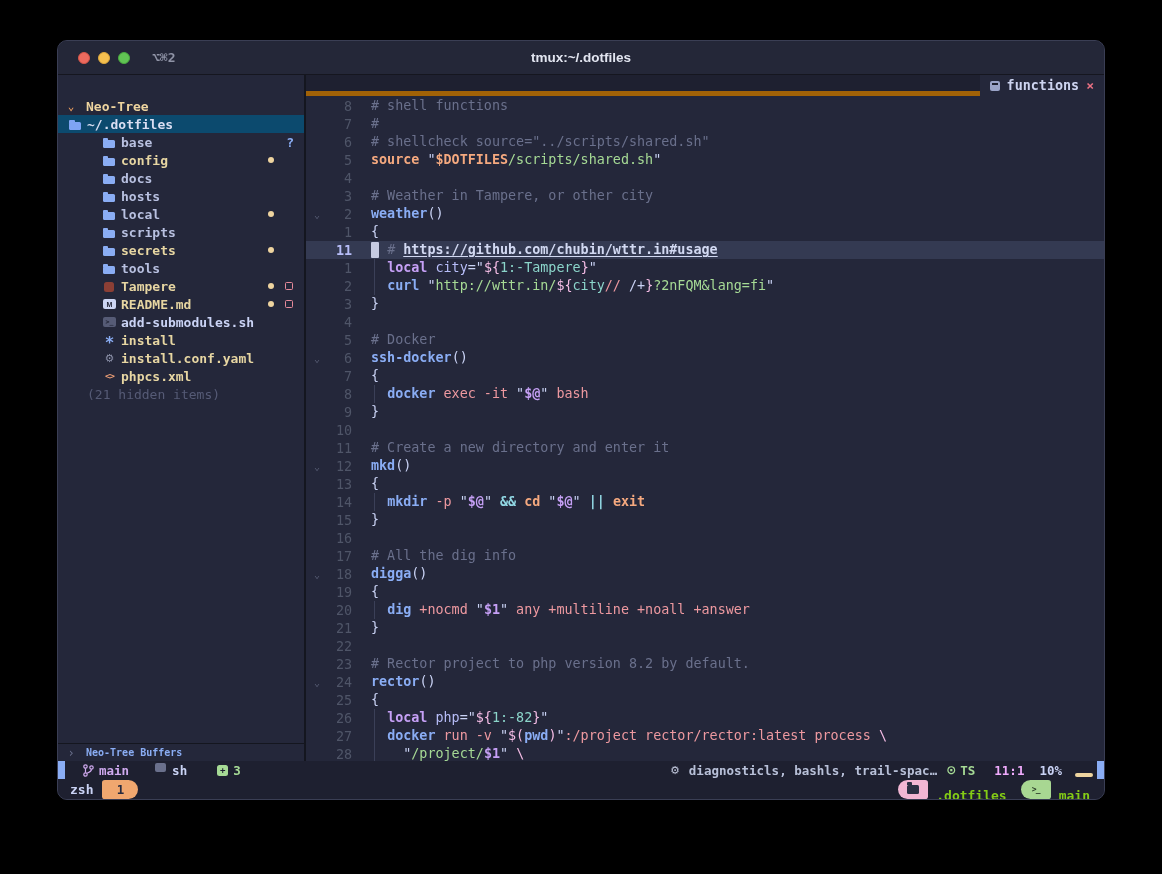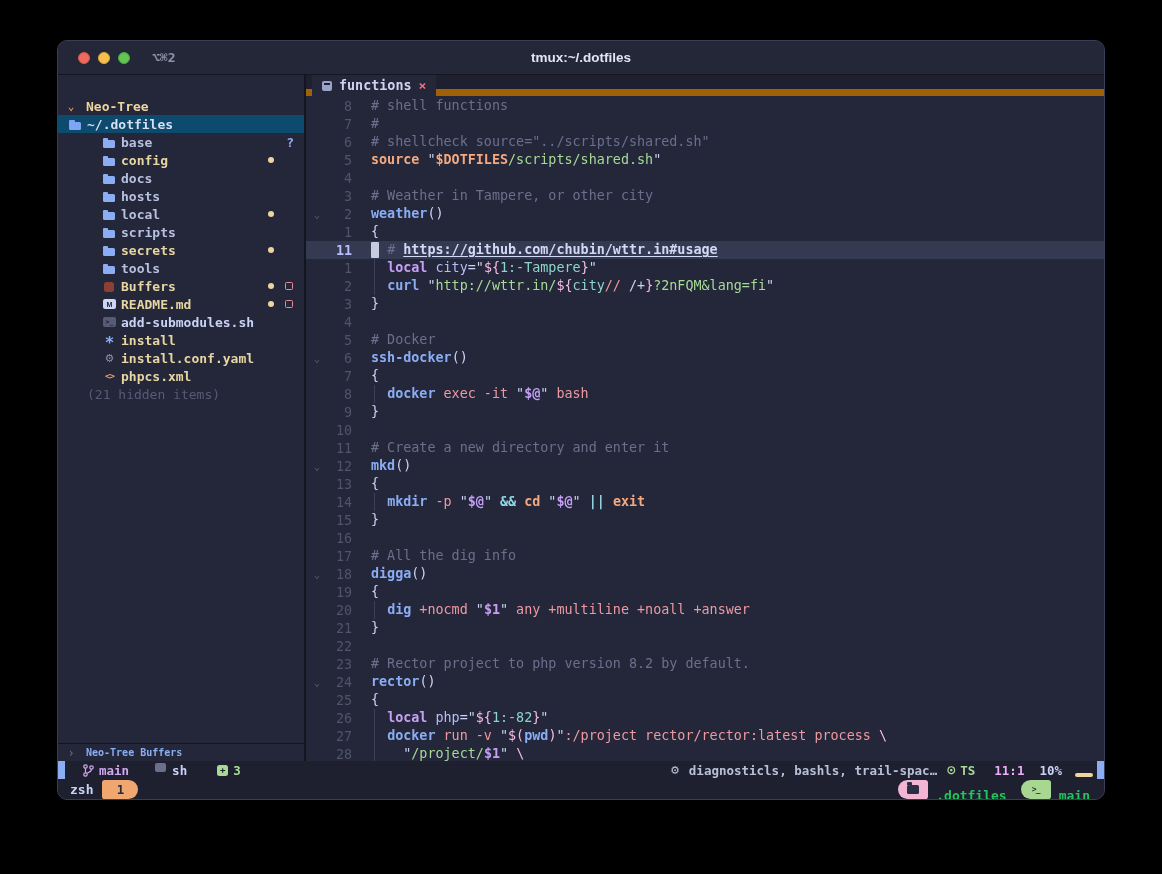--- a/index.html
+++ b/index.html
@@ -56,21 +56,21 @@
   .ti.shellf{background:#565b76;border-radius:2px;width:12px;height:10px;color:#1e2030;font-size:6.5px;font-weight:900;}
   .ti.asterisk{color:#8aadf4;font-size:16px;font-weight:700;line-height:6px;padding-top:6px;}
   .ti.gear{color:#8b90a8;font-size:11px;font-family:"DejaVu Sans",sans-serif;}
   .ti.xml{color:#ef9f76;font-size:9px;font-weight:900;letter-spacing:-1px;}
   .dot{position:absolute;right:30px;width:6px;height:6px;border-radius:50%;background:#eed49f;}
   .sq{position:absolute;right:11px;width:8px;height:8px;border:1.5px solid #e78a9b;border-radius:1.5px;}
   .qmark{position:absolute;right:10px;color:#8aadf4;font-weight:700;font-size:13px;}
 
   
   .editor{flex:1 1 auto;background:#24273a;position:relative;min-width:0;font-family:"DejaVu Sans Mono",monospace;}
-  .tabbar{height:21px;background:#1e2030;border-bottom:7px solid #a16207;display:flex;}
+  .tabbar{height:21px;background:#1e2030;border-bottom:5px solid #a16207;display:flex;justify-content:flex-end;}
   .tab{margin-left:6px;height:21px;background:#24273a;display:flex;align-items:center;padding:0 10px;gap:7px;}
   .tabicon{width:10px;height:10px;background:#9aa3c7;border-radius:2px;position:relative;}
   .tabicon::after{content:"";position:absolute;left:2px;top:2px;right:2px;height:2px;background:#1e2030;}
   .tablabel{color:#cdd4f0;font-weight:700;font-size:13.4px;}
   .tabclose{color:#ea7183;font-weight:700;font-size:13px;}
   #codelines{position:absolute;top:22px;left:0;right:0;}
   .cl{height:18px;display:flex;align-items:center;padding-left:4px;font-size:13.4px;font-weight:500;}
   .cl.cur{background:#343a52;}
   .fold{width:14px;flex:0 0 14px;color:#5b6078;font-size:10px;text-align:center;}
   .ln{width:28px;flex:0 0 28px;text-align:right;color:#4f5568;}
@@ -120,21 +120,21 @@
   .tm-name{color:#cad3f5;font-weight:700;margin-left:12px;}
   .tm-pill-idx{margin-left:9px;min-width:36px;height:19px;background:#f0a76f;border-radius:3px 10px 10px 3px;
     color:#272b3f;font-weight:700;display:flex;align-items:center;justify-content:center;font-size:12.5px;}
   .tm-spacer{flex:1 1 auto;}
   .tm-pill{height:19px;width:30px;border-radius:10px 3px 3px 10px;display:flex;align-items:center;justify-content:center;}
   .tm-pill.pink{background:#f2b6d4;}
   .tm-pill.green{background:#a8d792;}
   .tm-folder{width:12px;height:9px;background:#2b2f44;border-radius:1.5px;position:relative;}
   .tm-folder::after{content:"";position:absolute;left:0;top:-2.5px;width:5px;height:3px;background:#2b2f44;border-radius:1px 1px 0 0;}
   .tm-term{color:#2b3c28;font-weight:900;font-size:8px;letter-spacing:-1px;}
-  .tm-txt{color:#22c55e;font-weight:700;margin:12px 14px 0 8px;text-align:right;}
+  .tm-txt{color:#84cc16;font-weight:700;margin:12px 14px 0 8px;text-align:right;}
   .tm-txt.last{margin-right:14px;}
 </style>
 </head>
 <body>
 
 <div class="window">
 
   <div class="titlebar">
     <div class="lights">
       <span class="light red"></span>
@@ -155,21 +155,21 @@
         </div>
       <div class="trow root"><span class="ti folderopen"></span><span class="lbl">~/.dotfiles</span></div>
           <div class="trow child c-norm"><span class="ti folder"></span><span class="lbl">base</span><span class="qmark">?</span></div>
           <div class="trow child c-mod"><span class="ti folder"></span><span class="lbl">config</span><span class="dot"></span></div>
           <div class="trow child c-norm"><span class="ti folder"></span><span class="lbl">docs</span></div>
           <div class="trow child c-norm"><span class="ti folder"></span><span class="lbl">hosts</span></div>
           <div class="trow child c-norm"><span class="ti folder"></span><span class="lbl">local</span><span class="dot"></span></div>
           <div class="trow child c-norm"><span class="ti folder"></span><span class="lbl">scripts</span></div>
           <div class="trow child c-mod"><span class="ti folder"></span><span class="lbl">secrets</span><span class="dot"></span></div>
           <div class="trow child c-norm"><span class="ti folder"></span><span class="lbl">tools</span></div>
-          <div class="trow child c-mod"><span class="ti brew"></span><span class="lbl">Buffers</span><span class="dot"></span><span class="sq"></span></div>
+          <div class="trow child c-mod"><span class="ti brew"></span><span class="lbl">Tampere</span><span class="dot"></span><span class="sq"></span></div>
           <div class="trow child c-mod"><span class="ti markdown">M</span><span class="lbl">README.md</span><span class="dot"></span><span class="sq"></span></div>
           <div class="trow child c-file"><span class="ti shellf">&gt;_</span><span class="lbl">add-submodules.sh</span></div>
           <div class="trow child c-mod"><span class="ti asterisk">*</span><span class="lbl">install</span></div>
           <div class="trow child c-mod"><span class="ti gear">⚙</span><span class="lbl">install.conf.yaml</span></div>
           <div class="trow child c-mod"><span class="ti xml">&lt;&gt;</span><span class="lbl">phpcs.xml</span></div>
           <div class="trow child c-dim"><span class="lbl">(21 hidden items)</span></div>
         </div>
       <div class="spacerv"></div>
       <div class="buffers">
         <span class="tw">›</span>

